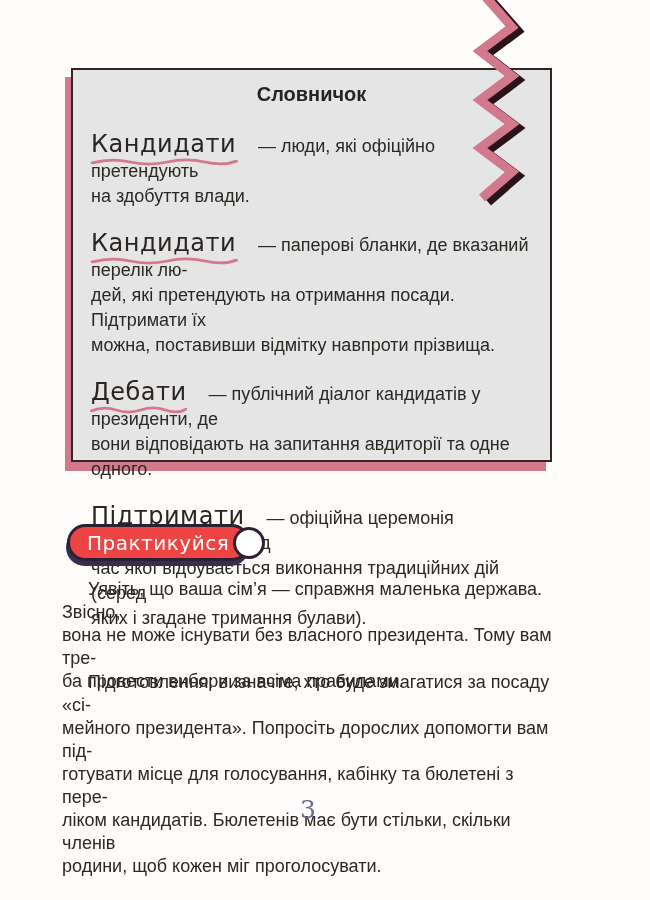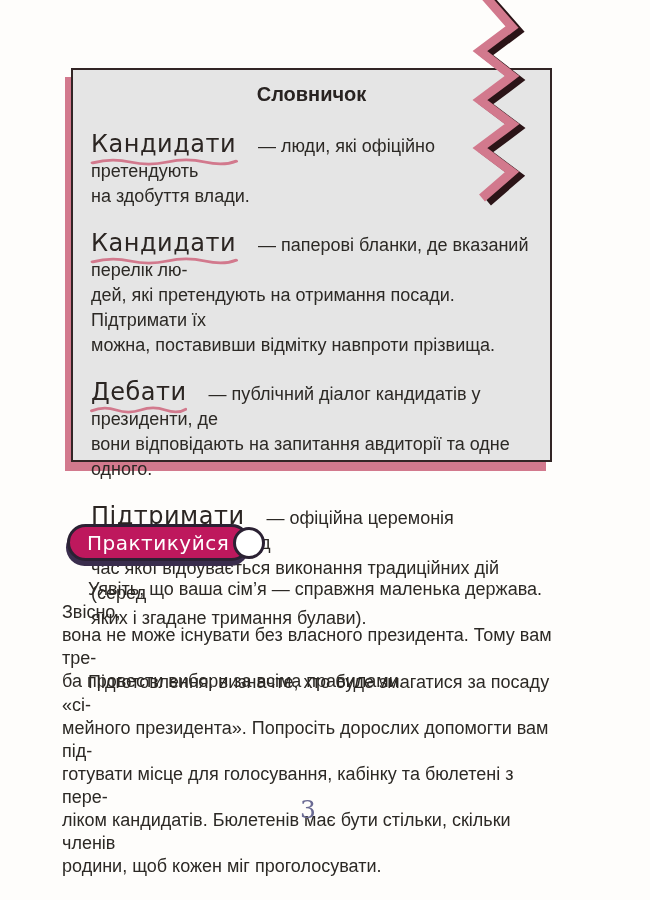--- a/index.html
+++ b/index.html
@@ -42,21 +42,21 @@
     letter-spacing:.5px;color:#2b2522;
   }
   .squiggle{position:absolute;left:-2px;bottom:-8px;width:103%;height:10px;}
   .def{white-space:pre-line;}
 
   
   .practice-badge{
     position:absolute;left:67px;top:524px;
     width:183px;height:37px;
     box-sizing:border-box;
-    background:#be185d;
+    background:#ef4444;
     border:3px solid #2b2133;
     border-radius:20px;
     box-shadow:-1px 5px 0 #3a2d4d;
     display:flex;align-items:center;
     padding:0 6px 0 17px;
     z-index:2;
   }
   .badge-label{
     flex:1;
     font-family:"DejaVu Sans",sans-serif;

